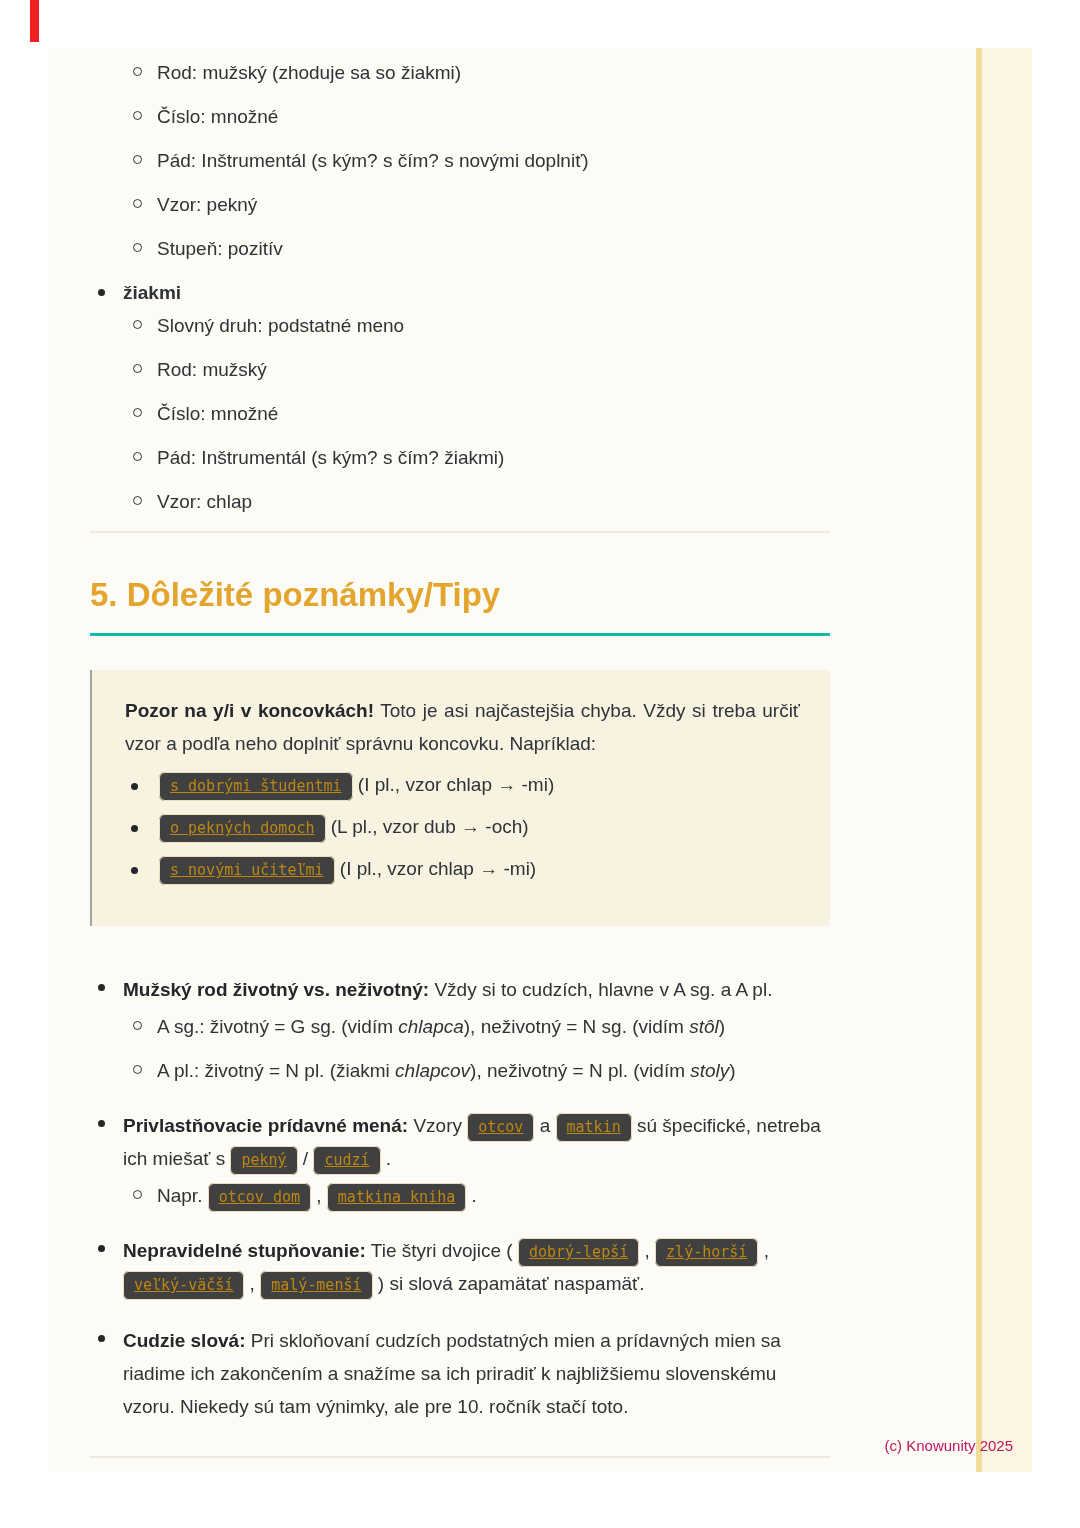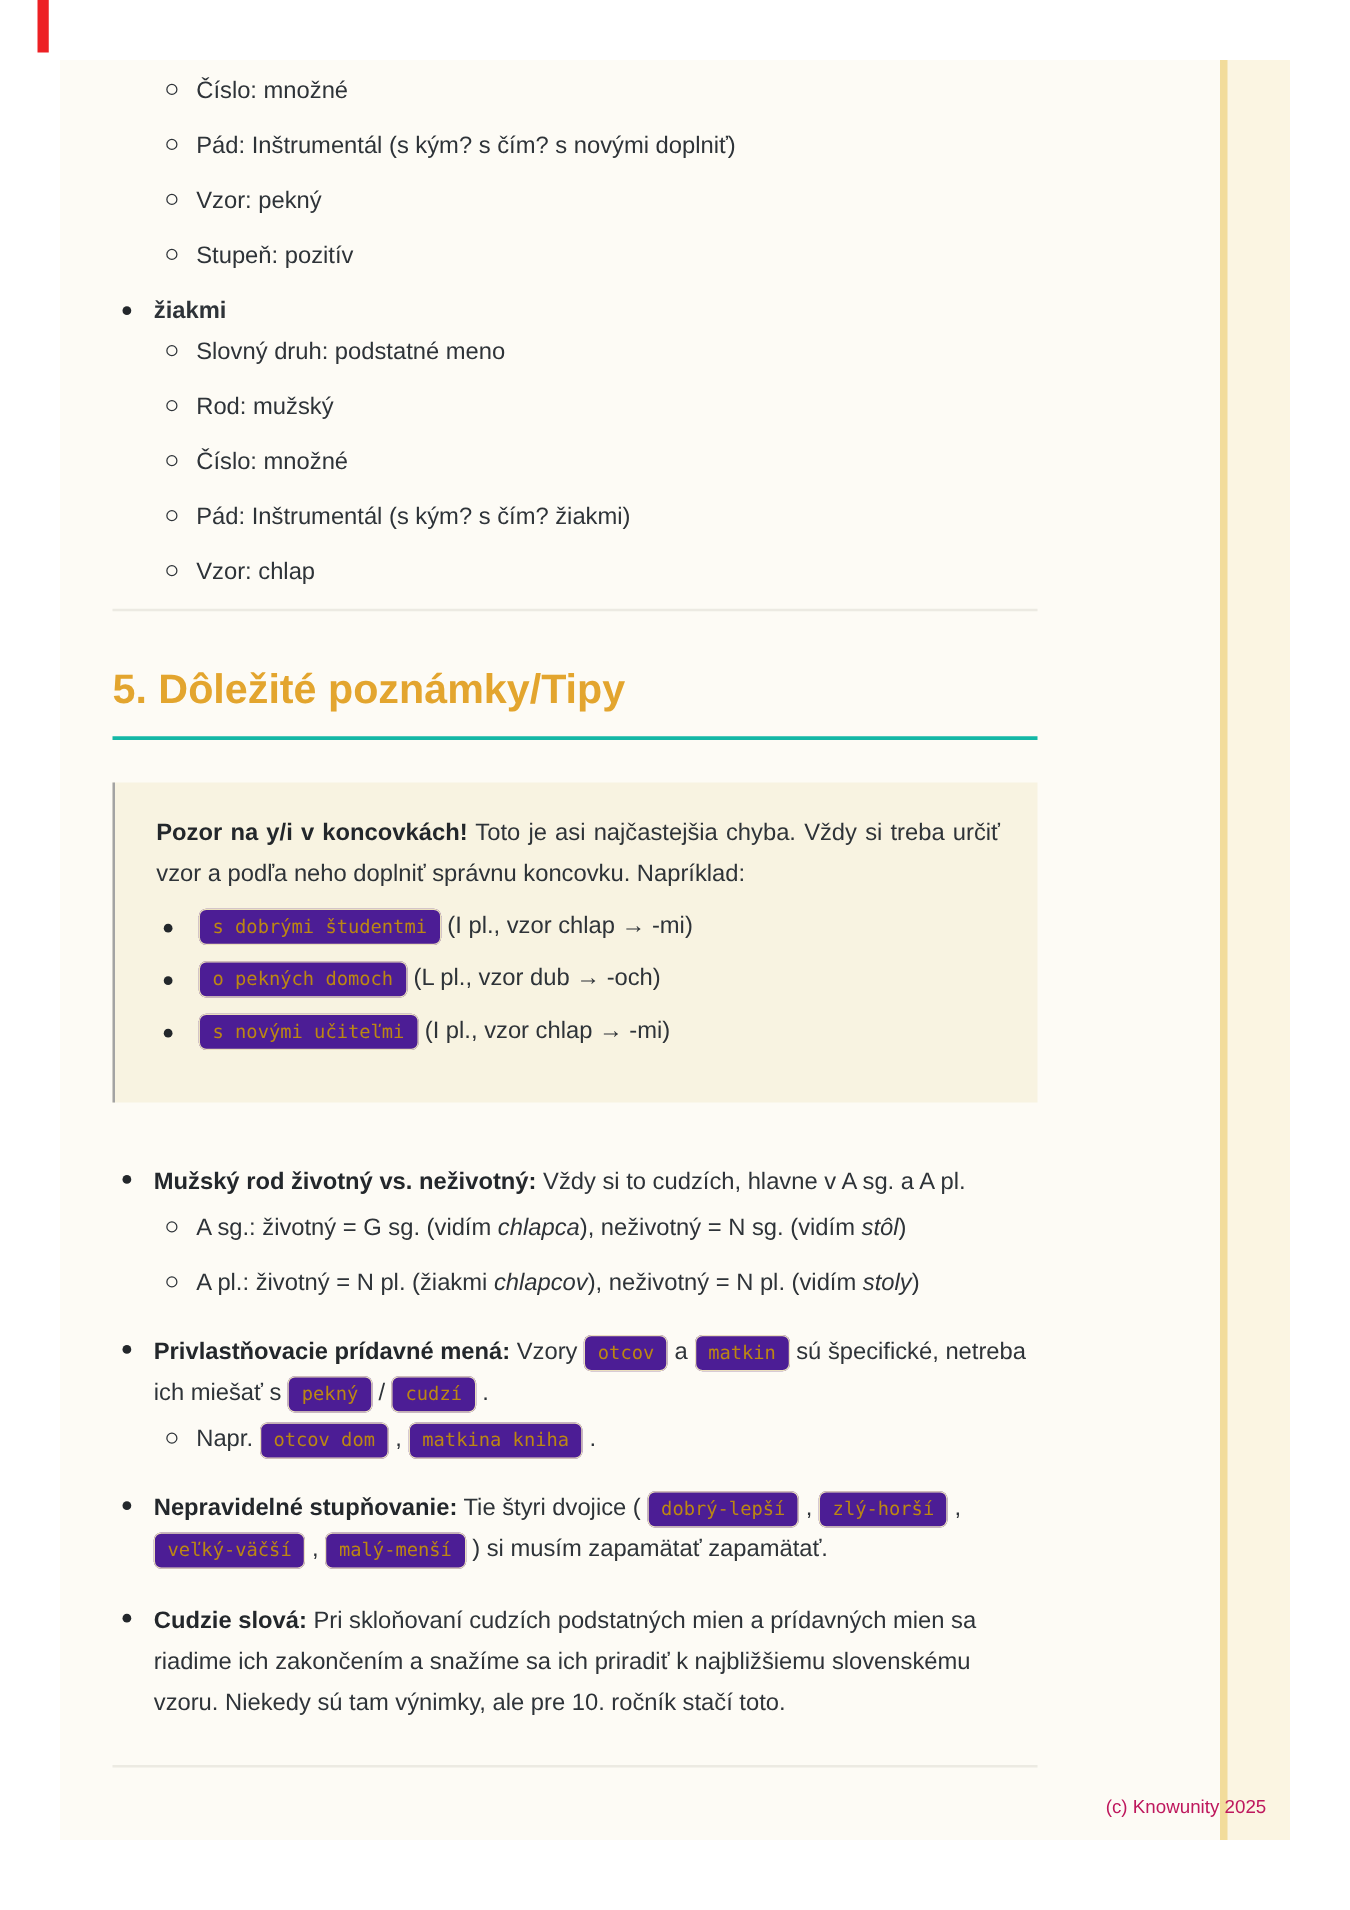--- a/index.html
+++ b/index.html
@@ -71,26 +71,27 @@
   .callout .li-c{position:relative;padding-left:34px;margin-bottom:13px;}
   .callout .li-c > .disc{
     position:absolute;left:6px;top:13px;width:7px;height:7px;border-radius:50%;
     background:#23272b;
   }
   
   code.chip{
     font-family:"DejaVu Sans Mono", monospace;
     font-size:15px;
     color:#bc8712;
-    background:#4c1d95;
+    background:#404040;
     border:1px solid #ebdfbd;
     border-radius:6px;
     padding:4px 10px 5px 10px;
     line-height:20px;
     display:inline;
+    text-decoration:underline;
   }
   .tips{margin-top:47px;}
   .tip-line{margin:0;line-height:33px;}
   .tips .li{margin-bottom:24px;}
   .tips .li-2{margin-bottom:15px;}
   .tips .sub{margin-top:6px;}
   em.it{font-style:italic;}
   .footer{
     position:absolute;left:0;top:1389px;width:965px;
     text-align:right;
@@ -103,20 +104,24 @@
 
 <div class="red-marker"></div>
 
 <div class="page">
   <div class="margin-band"></div>
 
   <div class="content">
 
     <div class="li li-2">
       <span class="circ"></span>
+      <span>Rod: mužský (zhoduje sa so žiakmi)</span>
+    </div>
+    <div class="li li-2">
+      <span class="circ"></span>
       <span>Číslo: množné</span>
     </div>
     <div class="li li-2">
       <span class="circ"></span>
       <span>Pád: Inštrumentál (s kým? s čím? s novými doplniť)</span>
     </div>
     <div class="li li-2">
       <span class="circ"></span>
       <span>Vzor: pekný</span>
     </div>
@@ -194,21 +199,21 @@
         <div class="sub">
           <div class="li li-2" style="margin-left:-33px;">
             <span class="circ"></span>
             <span>Napr. </span><code class="chip">otcov dom</code><span> , </span><code class="chip">matkina kniha</code><span> .</span>
           </div>
         </div>
       </div>
 
       <div class="li li-1">
         <span class="disc"></span>
-        <p class="tip-line"><strong>Nepravidelné stupňovanie:</strong><span> Tie štyri dvojice ( </span><code class="chip">dobrý-lepší</code><span> , </span><code class="chip">zlý-horší</code><span> , </span><code class="chip">veľký-väčší</code><span> , </span><code class="chip">malý-menší</code><span> ) si musím zapamätať zapamätať.</span></p>
+        <p class="tip-line"><strong>Nepravidelné stupňovanie:</strong><span> Tie štyri dvojice ( </span><code class="chip">dobrý-lepší</code><span> , </span><code class="chip">zlý-horší</code><span> , </span><code class="chip">veľký-väčší</code><span> , </span><code class="chip">malý-menší</code><span> ) si slová zapamätať naspamäť.</span></p>
       </div>
 
       <div class="li li-1">
         <span class="disc"></span>
         <p class="tip-line"><strong>Cudzie slová:</strong><span> Pri skloňovaní cudzích podstatných mien a prídavných mien sa riadime ich zakončením a snažíme sa ich priradiť k najbližšiemu slovenskému vzoru. Niekedy sú tam výnimky, ale pre 10. ročník stačí toto.</span></p>
       </div>
 
     </div>
 
     <hr class="divider2">

